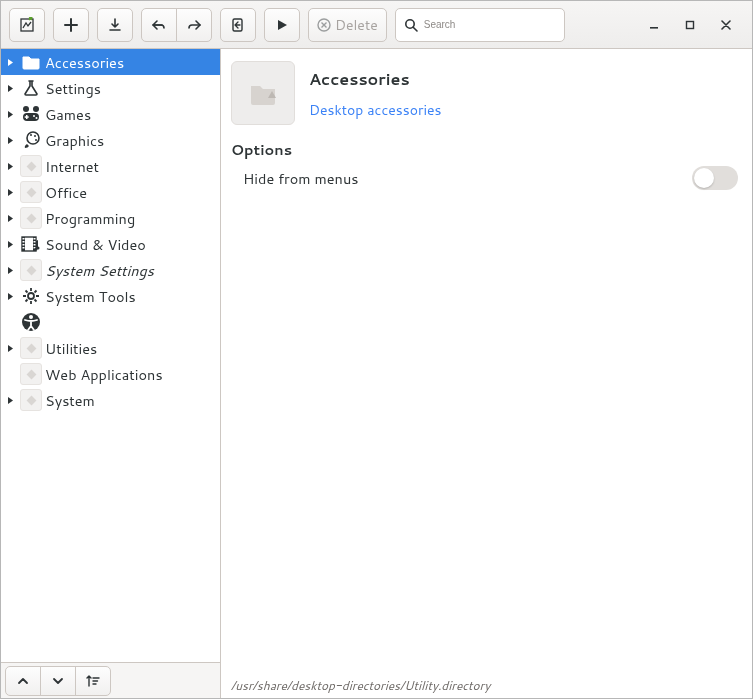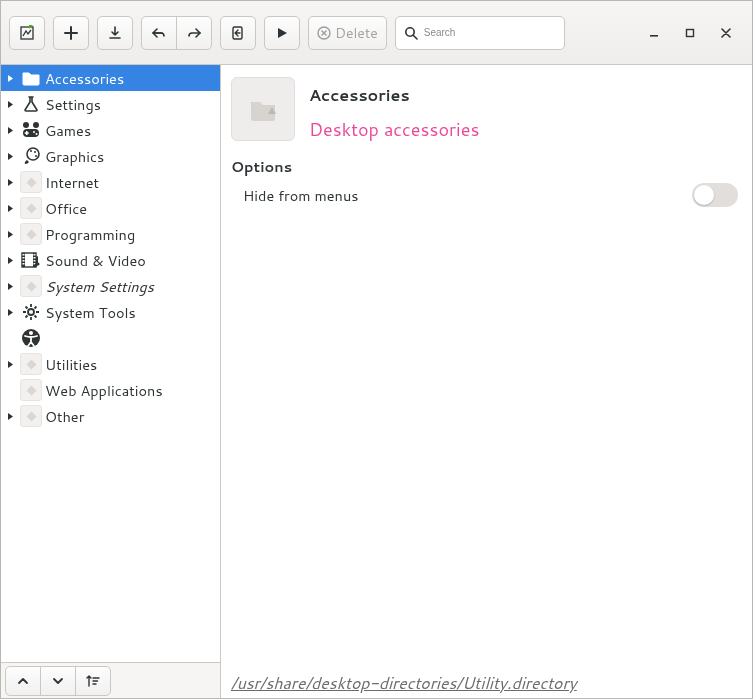--- a/index.html
+++ b/index.html
@@ -14,21 +14,21 @@
   }
   .window {
     width: 753px;
     height: 699px;
     display: flex;
     flex-direction: column;
     border: 1px solid #b7b7b7;
     background: #f6f5f4;
   }
   .titlebar {
-    height: 64px;
+    height: 48px;
     background: linear-gradient(#f6f5f4,#eeedec);
     border-bottom: 1px solid #cdc7c2;
     display: flex;
     align-items: center;
     padding: 16px 8px;
     gap: 8px;
   }
   .btn {
     height: 34px;
     min-width: 36px;
@@ -134,21 +134,21 @@
     gap:14px;
   }
   .big-icon {
     width:64px; height:64px;
     background:#eeedec;
     border:1px solid #e1dedb;
     border-radius:6px;
     display:flex; align-items:center; justify-content:center;
   }
   .detail-title { font-size:16px; font-weight:700; margin-top:6px; }
-  .detail-sub { font-size:18px; margin-top:10px; color:#ec4899; }
+  .detail-sub { font-size:14px; margin-top:10px; color:#3b82f6; }
   .options-label {
     font-weight:700;
     padding:10px 14px 4px 10px;
     font-size:14.5px;
   }
   .option-row {
     display:flex; align-items:center;
     padding:2px 14px 2px 22px;
   }
   .option-row .opt-label { flex:1; font-size:14.5px; }
@@ -164,24 +164,23 @@
     position:absolute;
     left:2px; top:2px;
     width:20px; height:20px;
     background:#fff;
     border-radius:50%;
     box-shadow:0 1px 2px rgba(0,0,0,0.2);
   }
   .statusbar {
     position:absolute;
     bottom:4px; left:10px;
-    font-size:16px;
+    font-size:12px;
     font-style:italic;
     color:#6e6a67;
-    text-decoration:underline;
   }
   .placeholder-icon {
     width:22px;height:22px;
     background:#f2f1f0;
     border:1px solid #e6e3e0;
     border-radius:3px;
     position:relative;
   }
   .placeholder-icon::after{
     content:'';
@@ -467,21 +466,21 @@
           </div>
           <div class="tree-item">
             <span class="expander">
               <svg width="9" height="9" viewBox="0 0 9 9">
                 <path d="M2 1 L7 4.5 L2 8 Z" fill="#2e3436"></path>
               </svg>
             </span>
             <span class="cat-icon">
               <div class="placeholder-icon"></div>
             </span>
-            <span class="label">Other</span>
+            <span class="label">System</span>
           </div>
         </div>
       <div class="sidebar-footer">
         <div class="btn-group">
           <div class="btn icon-only">
             <svg width="12" height="12" viewBox="0 0 12 12">
                 <path d="M2 8 L6 4 L10 8" stroke="#2e3436" stroke-width="1.8" fill="none" stroke-linecap="round" stroke-linejoin="round"></path>
               </svg>
           </div>
           <div class="btn icon-only">

